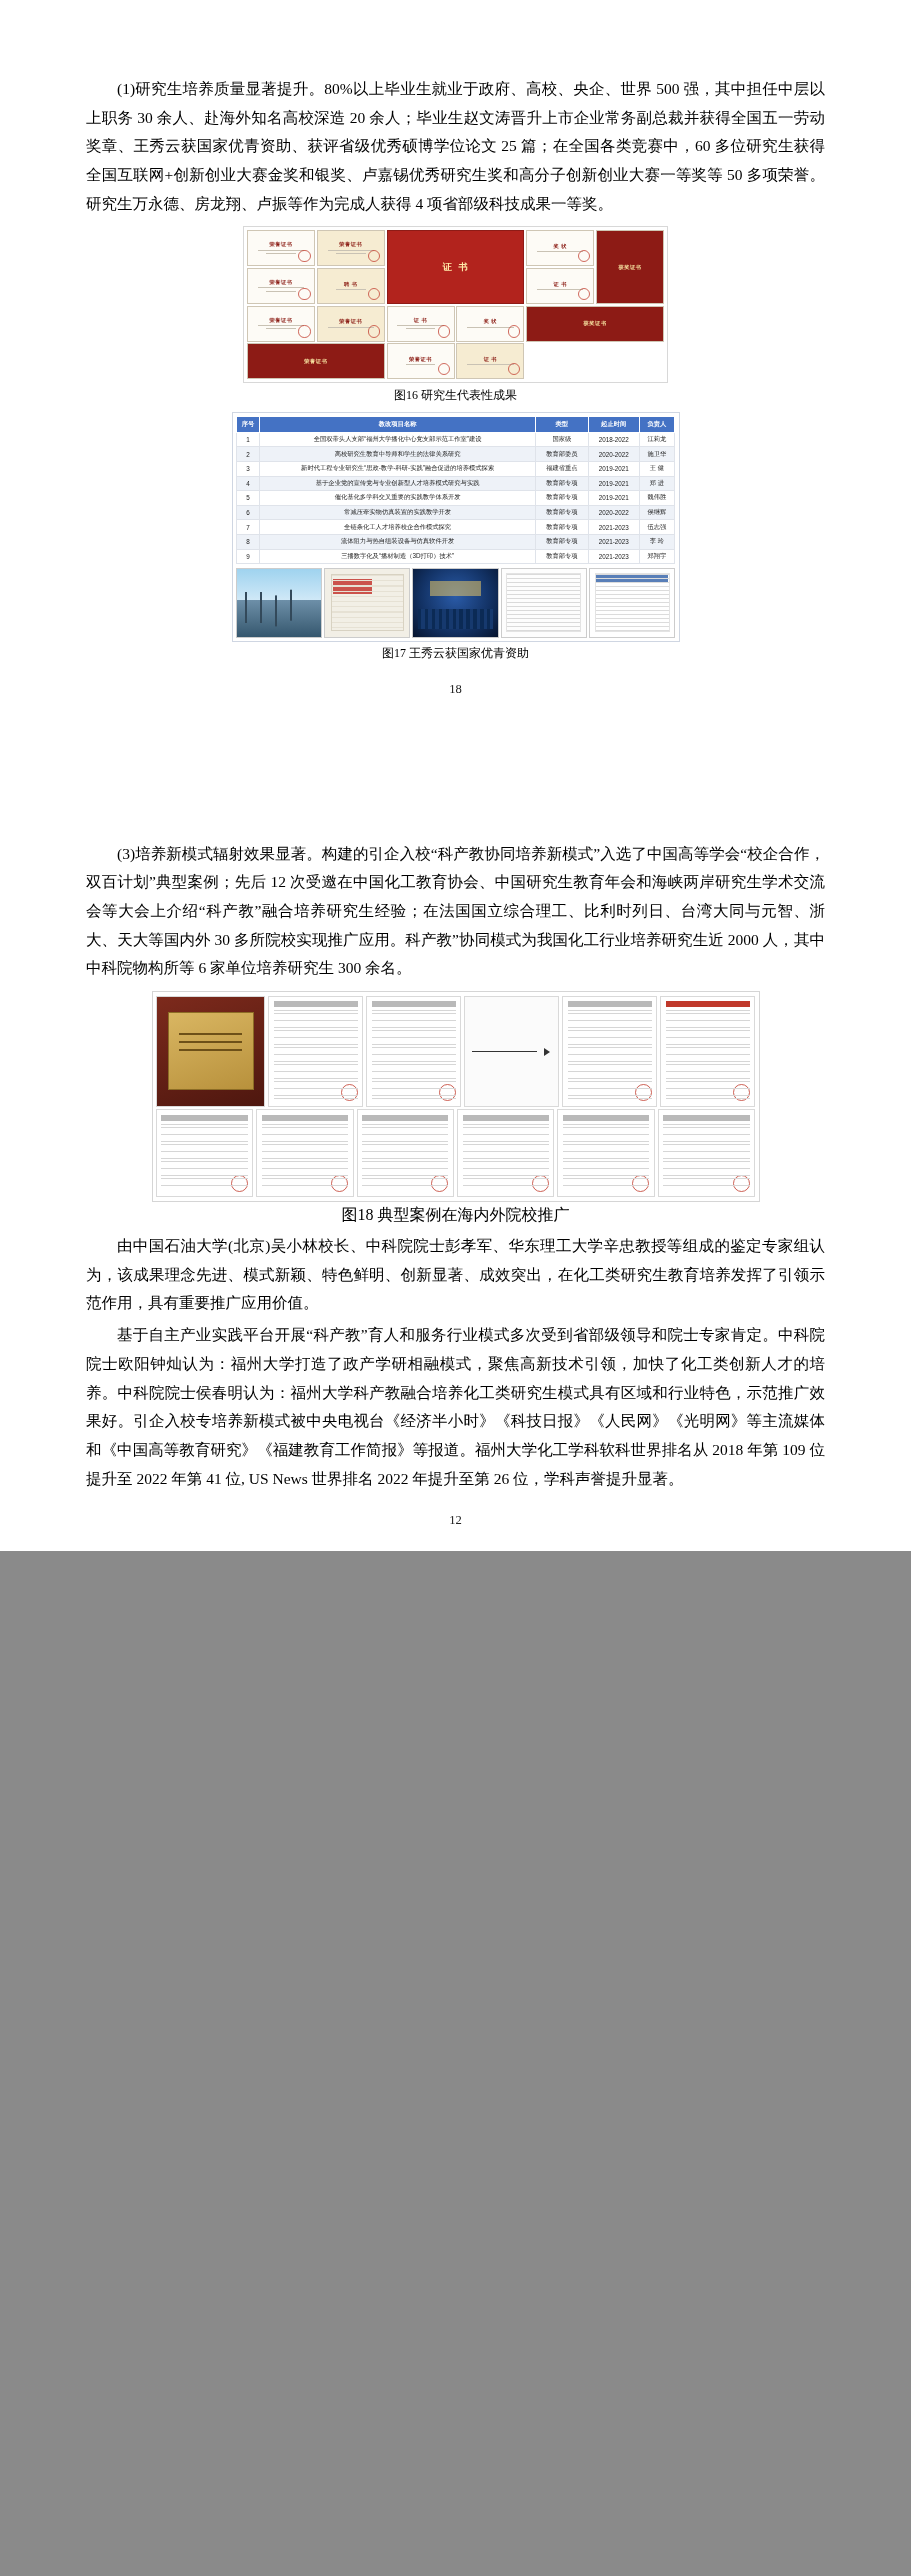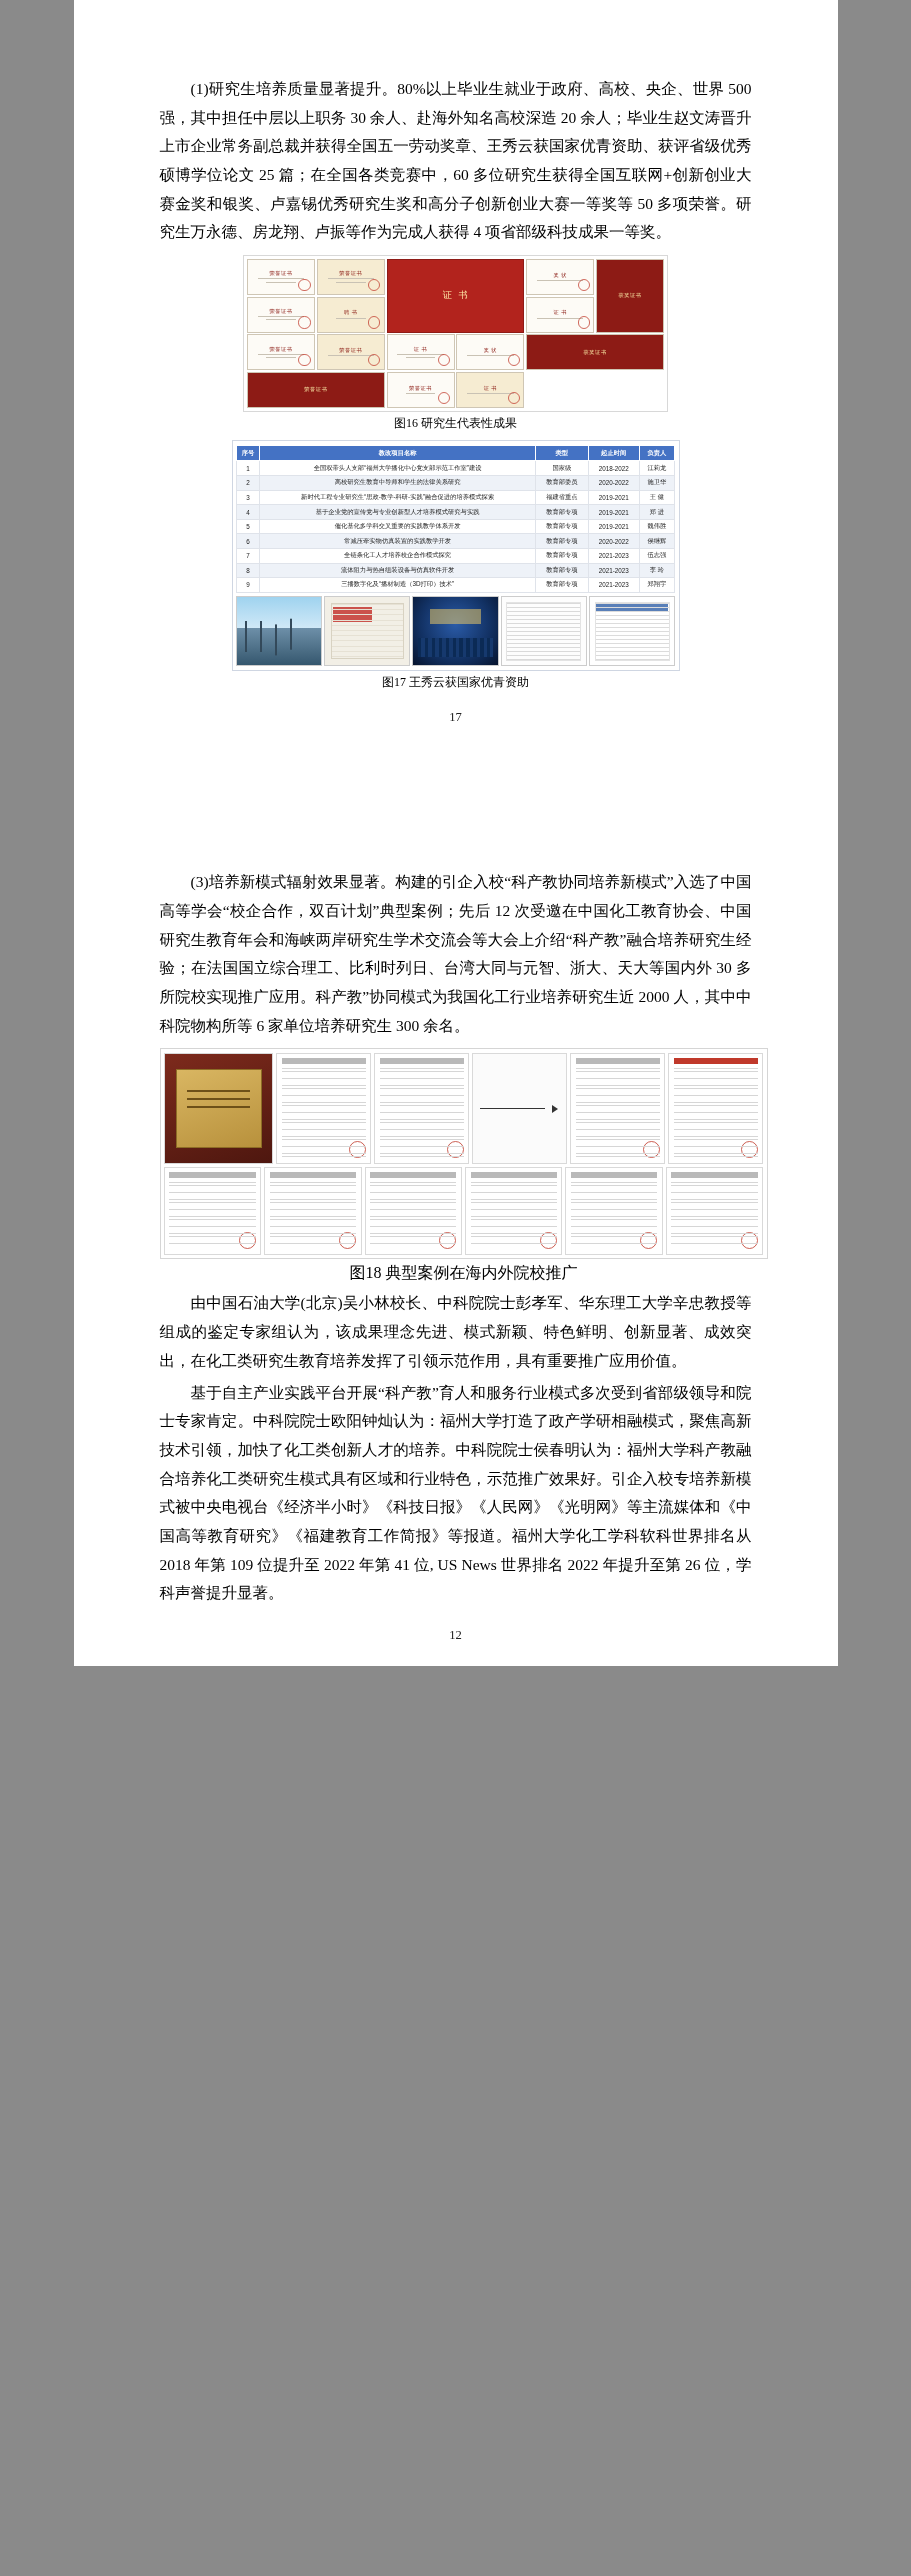--- a/index.html
+++ b/index.html
@@ -1,18 +1,18 @@
 <!DOCTYPE html>
 <html style="font-size:9.2px"><head>
 <meta charset="utf-8">
 <style>
   html,body{margin:0;padding:0;background:#8a8a8a;}
   body{font-family:"Liberation Serif",serif;}
   .page{
-    width:764px;
+    width:911px;
     background:#ffffff;
     margin:0 auto;
     position:relative;
     box-sizing:border-box;
   }
   .sheet{
     padding:34px 86px 23px 86px;
     box-sizing:border-box;
   }
   .sheet.first{padding-top:75px;}
@@ -50,21 +50,21 @@
     grid-template-columns:repeat(6,1fr);
     grid-auto-rows:36px;
     gap:1.7px;padding:2.9px;box-sizing:border-box;
   }
   .cert{
     background:#fdfbf6;border:0.6px solid #cfc6b4;position:relative;overflow:hidden;
     display:flex;flex-direction:column;align-items:center;justify-content:center;
   }
   .cert .ln{height:1.1px;background:#c9c2b4;width:70%;margin:1.1px 0;}
   .cert .ln.s{width:45%}
-  .cert .ttl{font-size:5.2px;color:#8a1a12;font-weight:normal;letter-spacing:0.6px;}
+  .cert .ttl{font-size:5.2px;color:#8a1a12;font-weight:bold;letter-spacing:0.6px;}
   .cert .seal{
     position:absolute;right:3.4px;bottom:2.9px;width:10.3px;height:10.3px;border-radius:50%;
     border:1.1px solid #c0392b;opacity:.75;
   }
   .cert.red{background:#b2231d;border-color:#8e1b16;}
   .cert.red .ttl{color:#ffe9a8;font-size:9.2px;}
   .cert.tall{grid-row:span 2;}
   .cert.wide{grid-column:span 2;}
   .cert.gold{background:#f6ecd2;}
   .cert.dark{background:#8d1b15;}
@@ -324,21 +324,21 @@
           <div class="ph ph1"></div>
           <div class="ph ph2"></div>
           <div class="ph ph3"></div>
           <div class="ph ph4"></div>
           <div class="ph ph5"></div>
         </div>
       </div>
       <div class="figcaption">图17 王秀云获国家优青资助</div>
     </div>
 
-    <div class="pagenum">17</div>
+    <div class="pagenum">18</div>
   </div>
 
   <div class="gap"></div>
 
   <div class="sheet">
 
     <p class="para">(3)培养新模式辐射效果显著。构建的引企入校“科产教协同培养新模式”入选了中国高等学会“校企合作，双百计划”典型案例；先后 12 次受邀在中国化工教育协会、中国研究生教育年会和海峡两岸研究生学术交流会等大会上介绍“科产教”融合培养研究生经验；在法国国立综合理工、比利时列日、台湾大同与元智、浙大、天大等国内外 30 多所院校实现推广应用。科产教”协同模式为我国化工行业培养研究生近 2000 人，其中中科院物构所等 6 家单位培养研究生 300 余名。</p>
 
     <div class="figwrap">
       <div class="fig18">

